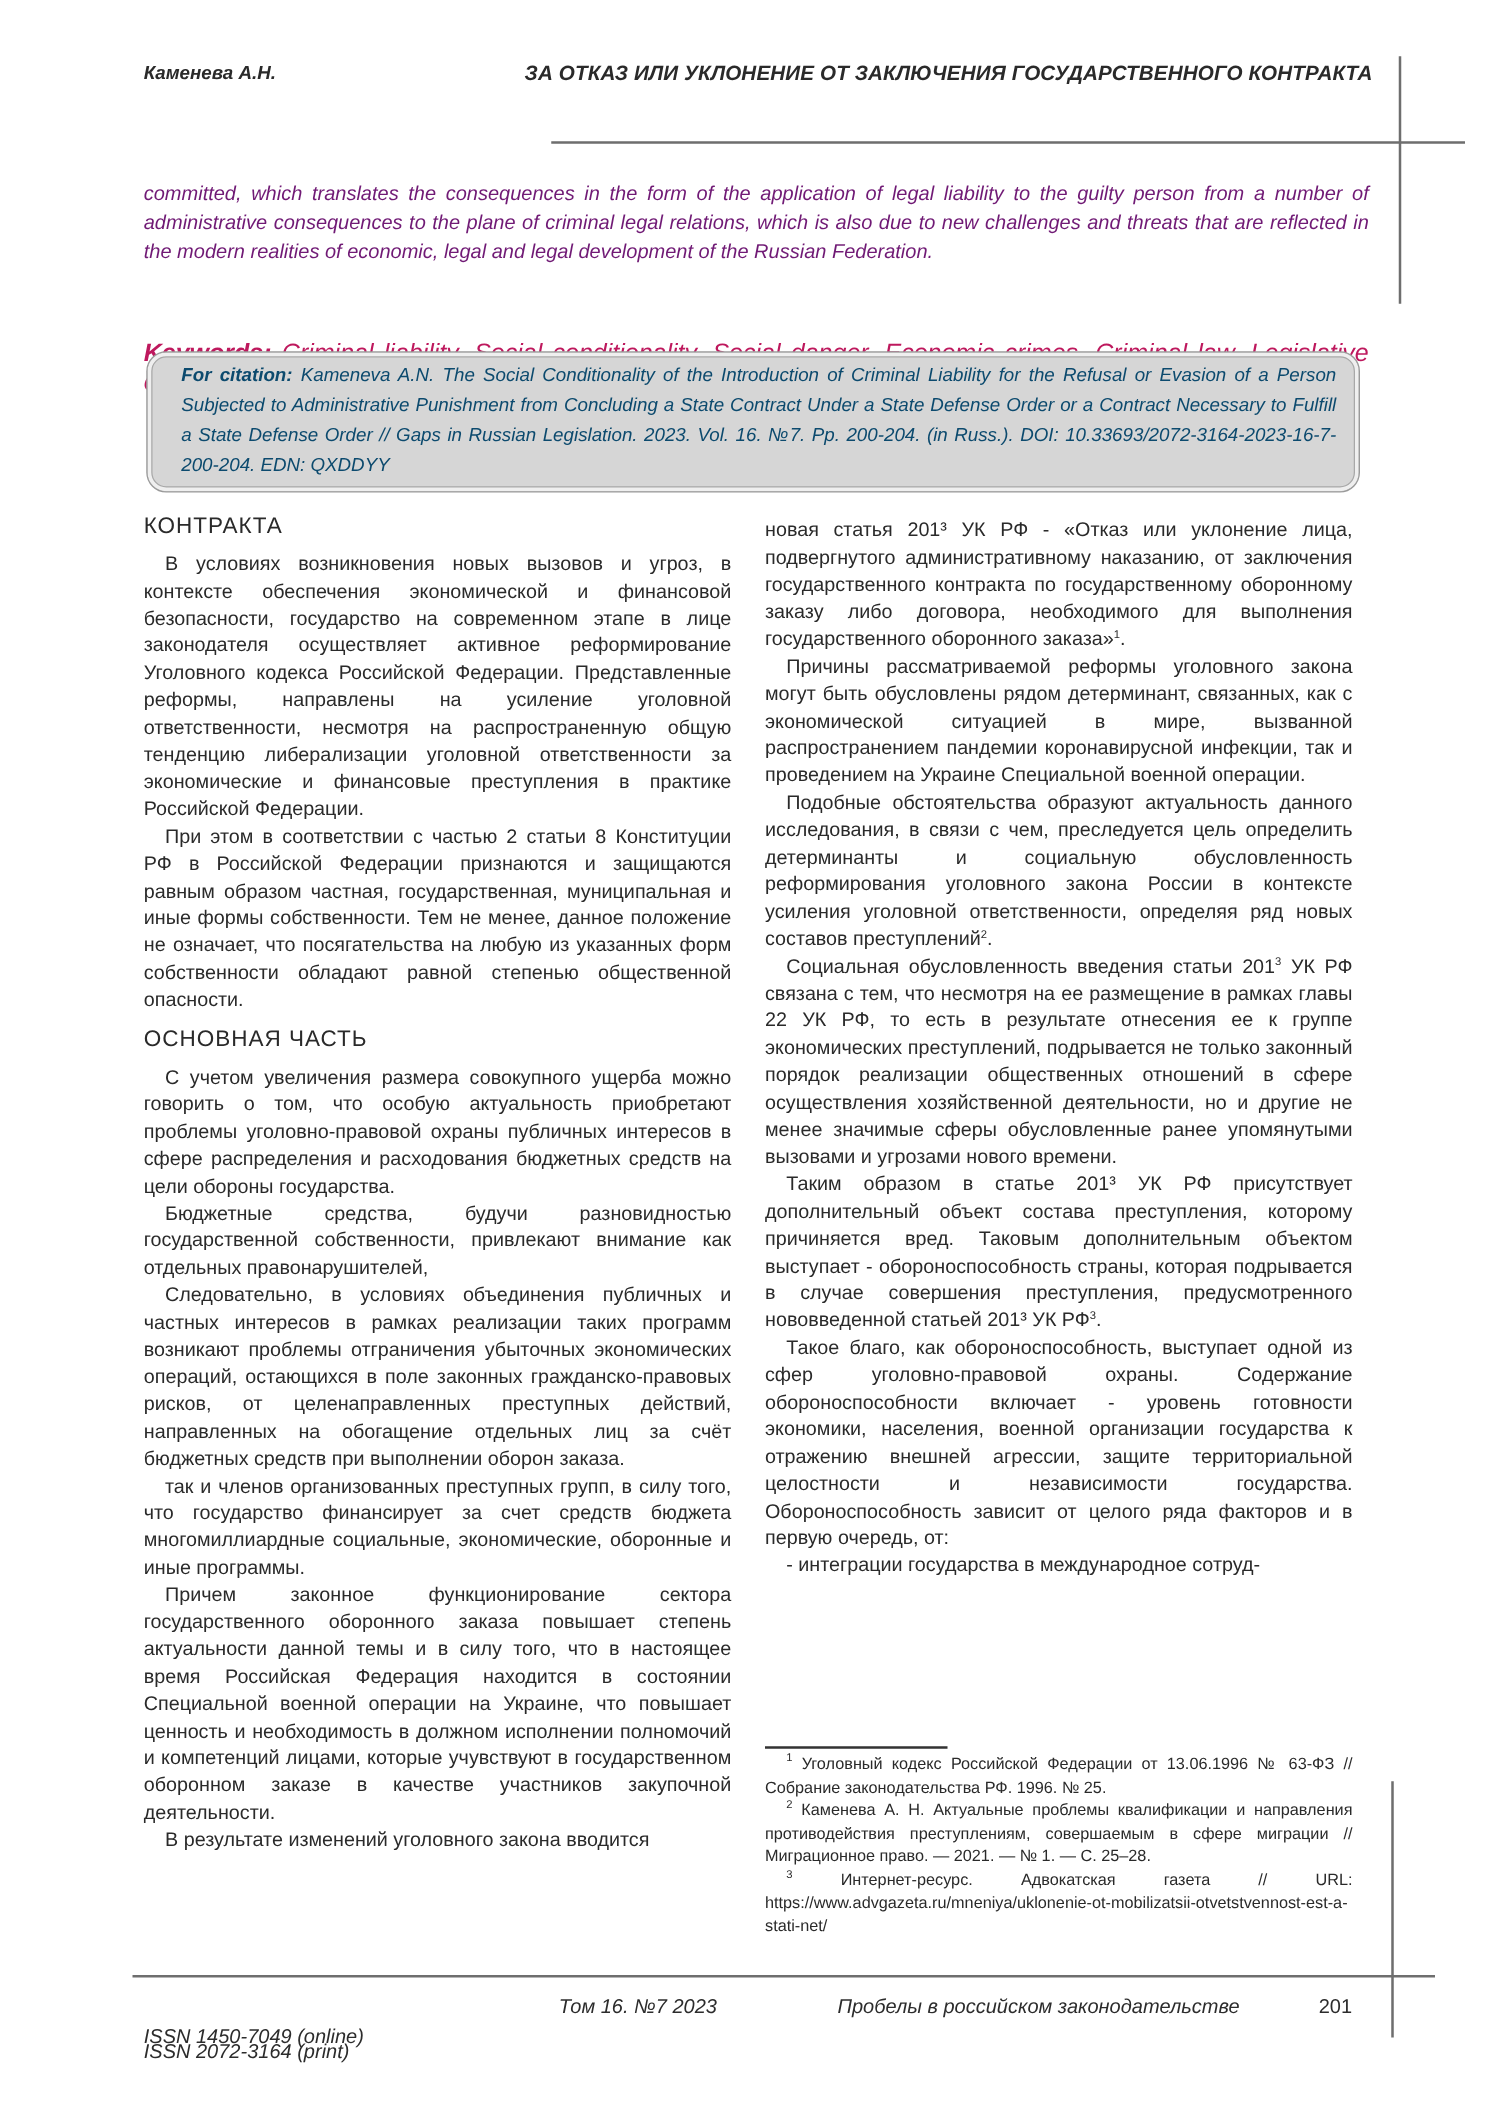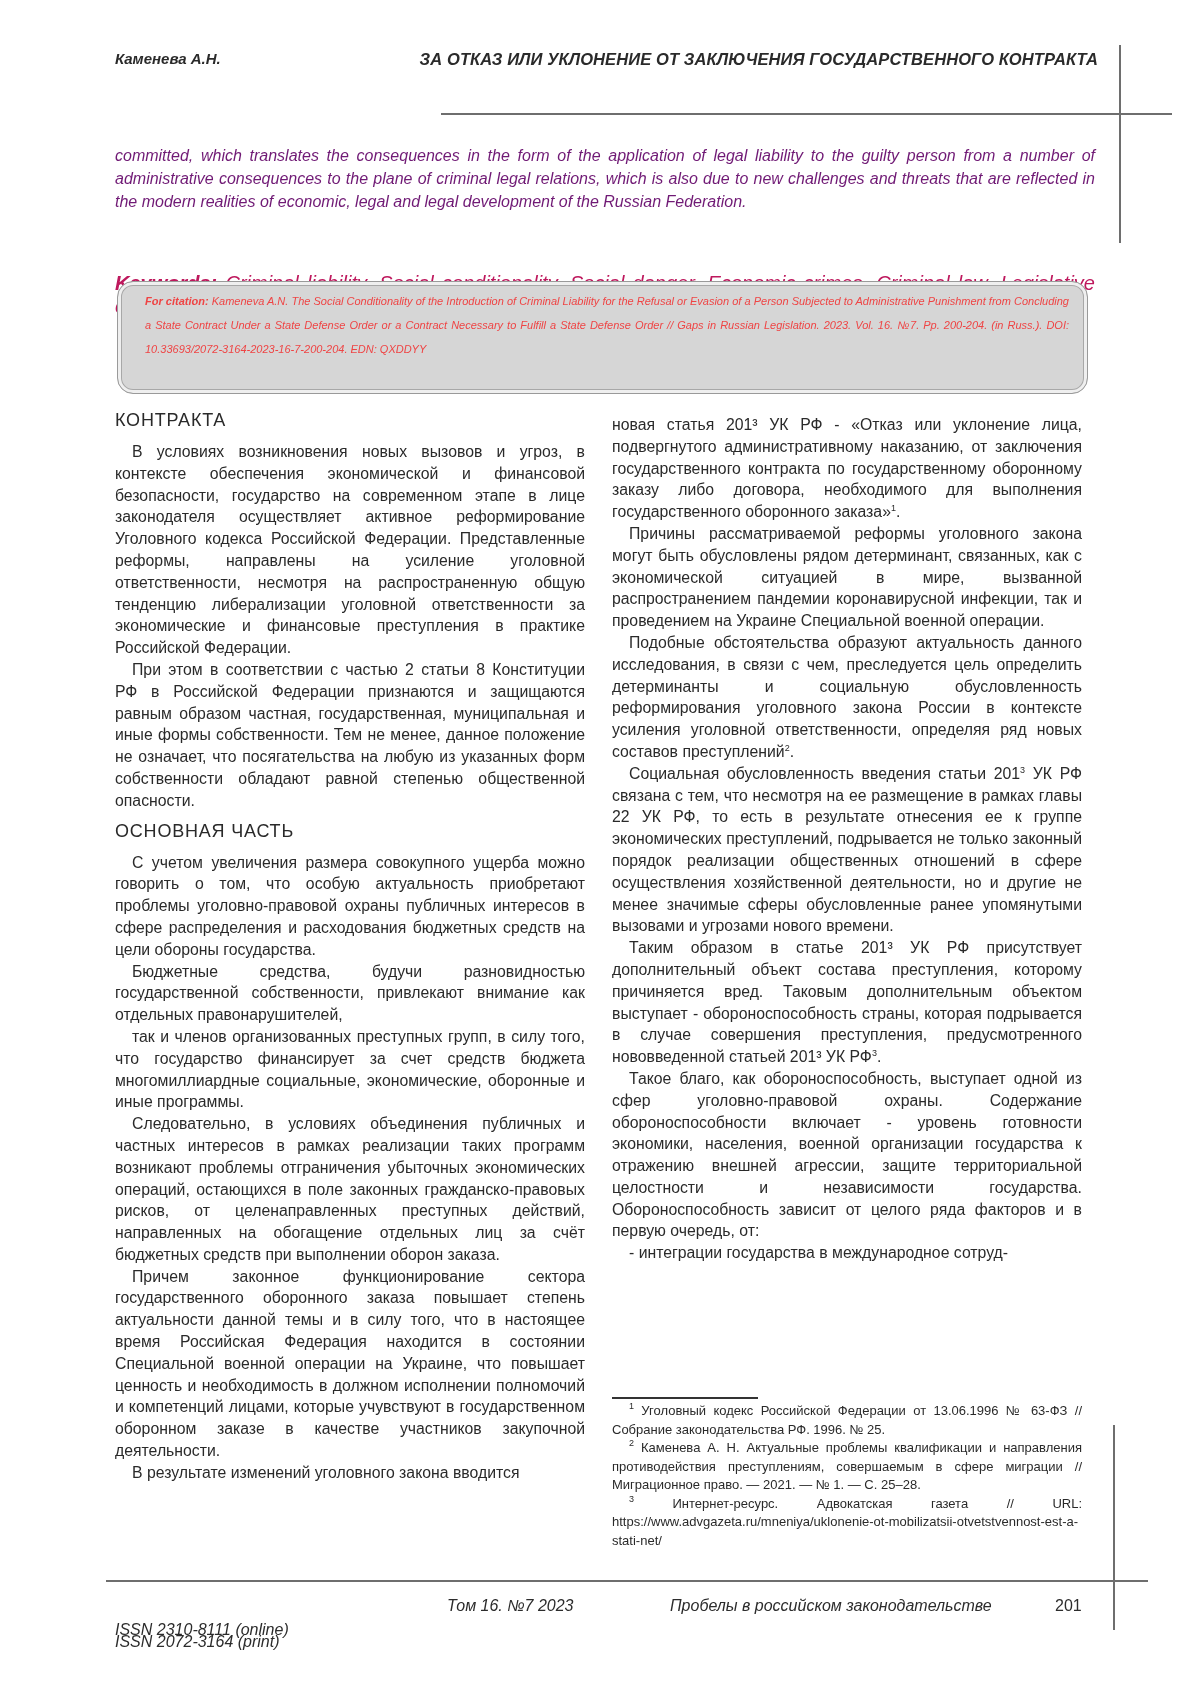--- a/index.html
+++ b/index.html
@@ -11,21 +11,21 @@
   .hdr-author { position: absolute; left: 115px; top: 50px; font-size: 15px; font-weight: bold; font-style: italic; color: #2a2a2a; }
   .hdr-title { position: absolute; left: 330px; top: 46px; width: 768px; text-align: right; font-size: 16.5px; font-weight: bold; font-style: italic; line-height: 26px; color: #2a2a2a; letter-spacing: 0.1px; }
 
   .abstract-tail { position: absolute; left: 115px; top: 144px; width: 980px; font-size: 16px; font-style: italic; line-height: 23px; text-align: justify; color: #701a75; }
   .keywords { position: absolute; left: 115px; top: 226px; width: 980px; font-size: 20px; font-style: italic; line-height: 23px; text-align: justify; color: #be185d; margin-top: 46px; }
   .keywords b { font-style: italic; }
 
   .citation-box { position: absolute; left: 117px; top: 281px; width: 971px; height: 113px; box-sizing: border-box;
                   background: #d6d6d6; border: 1px solid #9a9a9a; border-radius: 16px;
                   box-shadow: inset 0 0 0 3px #efefef, inset 0 0 0 4px #a8a8a8; }
-  .citation-text { position: absolute; left: 145px; top: 289px; width: 924px; font-size: 11px; font-style: italic; line-height: 24px; color: #ef4444; text-align: justify; }
+  .citation-text { position: absolute; left: 145px; top: 289px; width: 924px; font-size: 15px; font-style: italic; line-height: 24px; color: #0c4a6e; text-align: justify; }
   .citation-text b { font-style: italic; }
 
   .col { position: absolute; width: 470px; font-size: 15.8px; line-height: 21.8px; text-align: justify; color: #2a2a2a; }
   .col-left { left: 115px; top: 414px; }
   .col-right { left: 612px; top: 414px; }
   .col p { margin: 0; text-indent: 17px; }
   .col p.noindent { text-indent: 0; }
   .col h2 { margin: 0 0 10px 0; font-size: 18px; font-weight: normal; letter-spacing: 0.8px; line-height: 22px; color: #2a2a2a; }
   .col h2.second { margin-top: 8px; }
   .col h2.first { margin-top: -5px; }
@@ -60,22 +60,22 @@
 <div class="citation-box"></div>
 <div class="citation-text"><b>For citation:</b><span> Kameneva A.N. The Social Conditionality of the Introduction of Criminal Liability for the Refusal or Evasion of a Person Subjected to Administrative Punishment from Concluding a State Contract Under a State Defense Order or a Contract Necessary to Fulfill a State Defense Order // Gaps in Russian Legislation. 2023. Vol. 16. №7. Pp. 200-204. (in Russ.). DOI: 10.33693/2072-3164-2023-16-7-200-204. EDN: QXDDYY</span></div>
 
 <div class="col col-left">
   <h2 class="first">КОНТРАКТА</h2>
   <p>В условиях возникновения новых вызовов и угроз, в контексте обеспечения экономической и финансовой безопасности, государство на современном этапе в лице законодателя осуществляет активное реформирование Уголовного кодекса Российской Федерации. Представленные реформы, направлены на усиление уголовной ответственности, несмотря на распространенную общую тенденцию либерализации уголовной ответственности за экономические и финансовые преступления в практике Российской Федерации.</p>
   <p>При этом в соответствии с частью 2 статьи 8 Конституции РФ в Российской Федерации признаются и защищаются равным образом частная, государственная, муниципальная и иные формы собственности. Тем не менее, данное положение не означает, что посягательства на любую из указанных форм собственности обладают равной степенью общественной опасности.</p>
   <h2 class="second">ОСНОВНАЯ ЧАСТЬ</h2>
   <p>С учетом увеличения размера совокупного ущерба можно говорить о том, что особую актуальность приобретают проблемы уголовно-правовой охраны публичных интересов в сфере распределения и расходования бюджетных средств на цели обороны государства.</p>
   <p>Бюджетные средства, будучи разновидностью государственной собственности, привлекают внимание как отдельных правонарушителей,</p>
+  <p>Следовательно, в условиях объединения публичных и частных интересов в рамках реализации таких программ возникают проблемы отграничения убыточных экономических операций, остающихся в поле законных гражданско-правовых рисков, от целенаправленных преступных действий, направленных на обогащение отдельных лиц за счёт бюджетных средств при выполнении оборон заказа.</p>
   <p>так и членов организованных преступных групп, в силу того, что государство финансирует за счет средств бюджета многомиллиардные социальные, экономические, оборонные и иные программы.</p>
-  <p>Следовательно, в условиях объединения публичных и частных интересов в рамках реализации таких программ возникают проблемы отграничения убыточных экономических операций, остающихся в поле законных гражданско-правовых рисков, от целенаправленных преступных действий, направленных на обогащение отдельных лиц за счёт бюджетных средств при выполнении оборон заказа.</p>
   <p>Причем законное функционирование сектора государственного оборонного заказа повышает степень актуальности данной темы и в силу того, что в настоящее время Российская Федерация находится в состоянии Специальной военной операции на Украине, что повышает ценность и необходимость в должном исполнении полномочий и компетенций лицами, которые учувствуют в государственном оборонном заказе в качестве участников закупочной деятельности.</p>
   <p>В результате изменений уголовного закона вводится</p>
 </div>
 
 <div class="col col-right">
   <p class="noindent"><span>новая статья 201³ УК РФ - «Отказ или уклонение лица, подвергнутого административному наказанию, от заключения государственного контракта по государственному оборонному заказу либо договора, необходимого для выполнения государственного оборонного заказа»</span><sup>1</sup><span>.</span></p>
   <p>Причины рассматриваемой реформы уголовного закона могут быть обусловлены рядом детерминант, связанных, как с экономической ситуацией в мире, вызванной распространением пандемии коронавирусной инфекции, так и проведением на Украине Специальной военной операции.</p>
   <p><span>Подобные обстоятельства образуют актуальность данного исследования, в связи с чем, преследуется цель определить детерминанты и социальную обусловленность реформирования уголовного закона России в контексте усиления уголовной ответственности, определяя ряд новых составов преступлений</span><sup>2</sup><span>.</span></p>
   <p><span>Социальная обусловленность введения статьи 201</span><sup>3</sup><span> УК РФ связана с тем, что несмотря на ее размещение в рамках главы 22 УК РФ, то есть в результате отнесения ее к группе экономических преступлений, подрывается не только законный порядок реализации общественных отношений в сфере осуществления хозяйственной деятельности, но и другие не менее значимые сферы обусловленные ранее упомянутыми вызовами и угрозами нового времени.</span></p>
   <p><span>Таким образом в статье 201³ УК РФ присутствует дополнительный объект состава преступления, которому причиняется вред. Таковым дополнительным объектом выступает - обороноспособность страны, которая подрывается в случае совершения преступления, предусмотренного нововведенной статьей 201³ УК РФ</span><sup>3</sup><span>.</span></p>
@@ -87,16 +87,16 @@
 <div class="footnotes">
   <p><sup>1</sup><span> Уголовный кодекс Российской Федерации от 13.06.1996 № 63-ФЗ // Собрание законодательства РФ. 1996. № 25.</span></p>
   <p><sup>2</sup><span> Каменева А. Н. Актуальные проблемы квалификации и направления противодействия преступлениям, совершаемым в сфере миграции // Миграционное право. — 2021. — № 1. — С. 25–28.</span></p>
   <p><sup>3</sup><span> Интернет-ресурс. Адвокатская газета // URL: https://www.advgazeta.ru/mneniya/uklonenie-ot-mobilizatsii-otvetstvennost-est-a-stati-net/</span></p>
 </div>
 
 <div class="rule" style="left:106px; top:1580px; width:1042px; height:2px;"></div>
 <div class="rule" style="left:1113px; top:1425px; width:2px; height:205px;"></div>
 
 <div class="footer footer-issn1">ISSN 2072-3164 (print)</div>
-<div class="footer footer-issn2">ISSN 2310-8111 (online)</div>
+<div class="footer footer-issn2">ISSN 1450-7049 (online)</div>
 <div class="footer footer-vol">Том 16. №7 2023</div>
 <div class="footer footer-journal">Пробелы в российском законодательстве</div>
 <div class="footer footer-page">201</div>
 
 </body></html>

